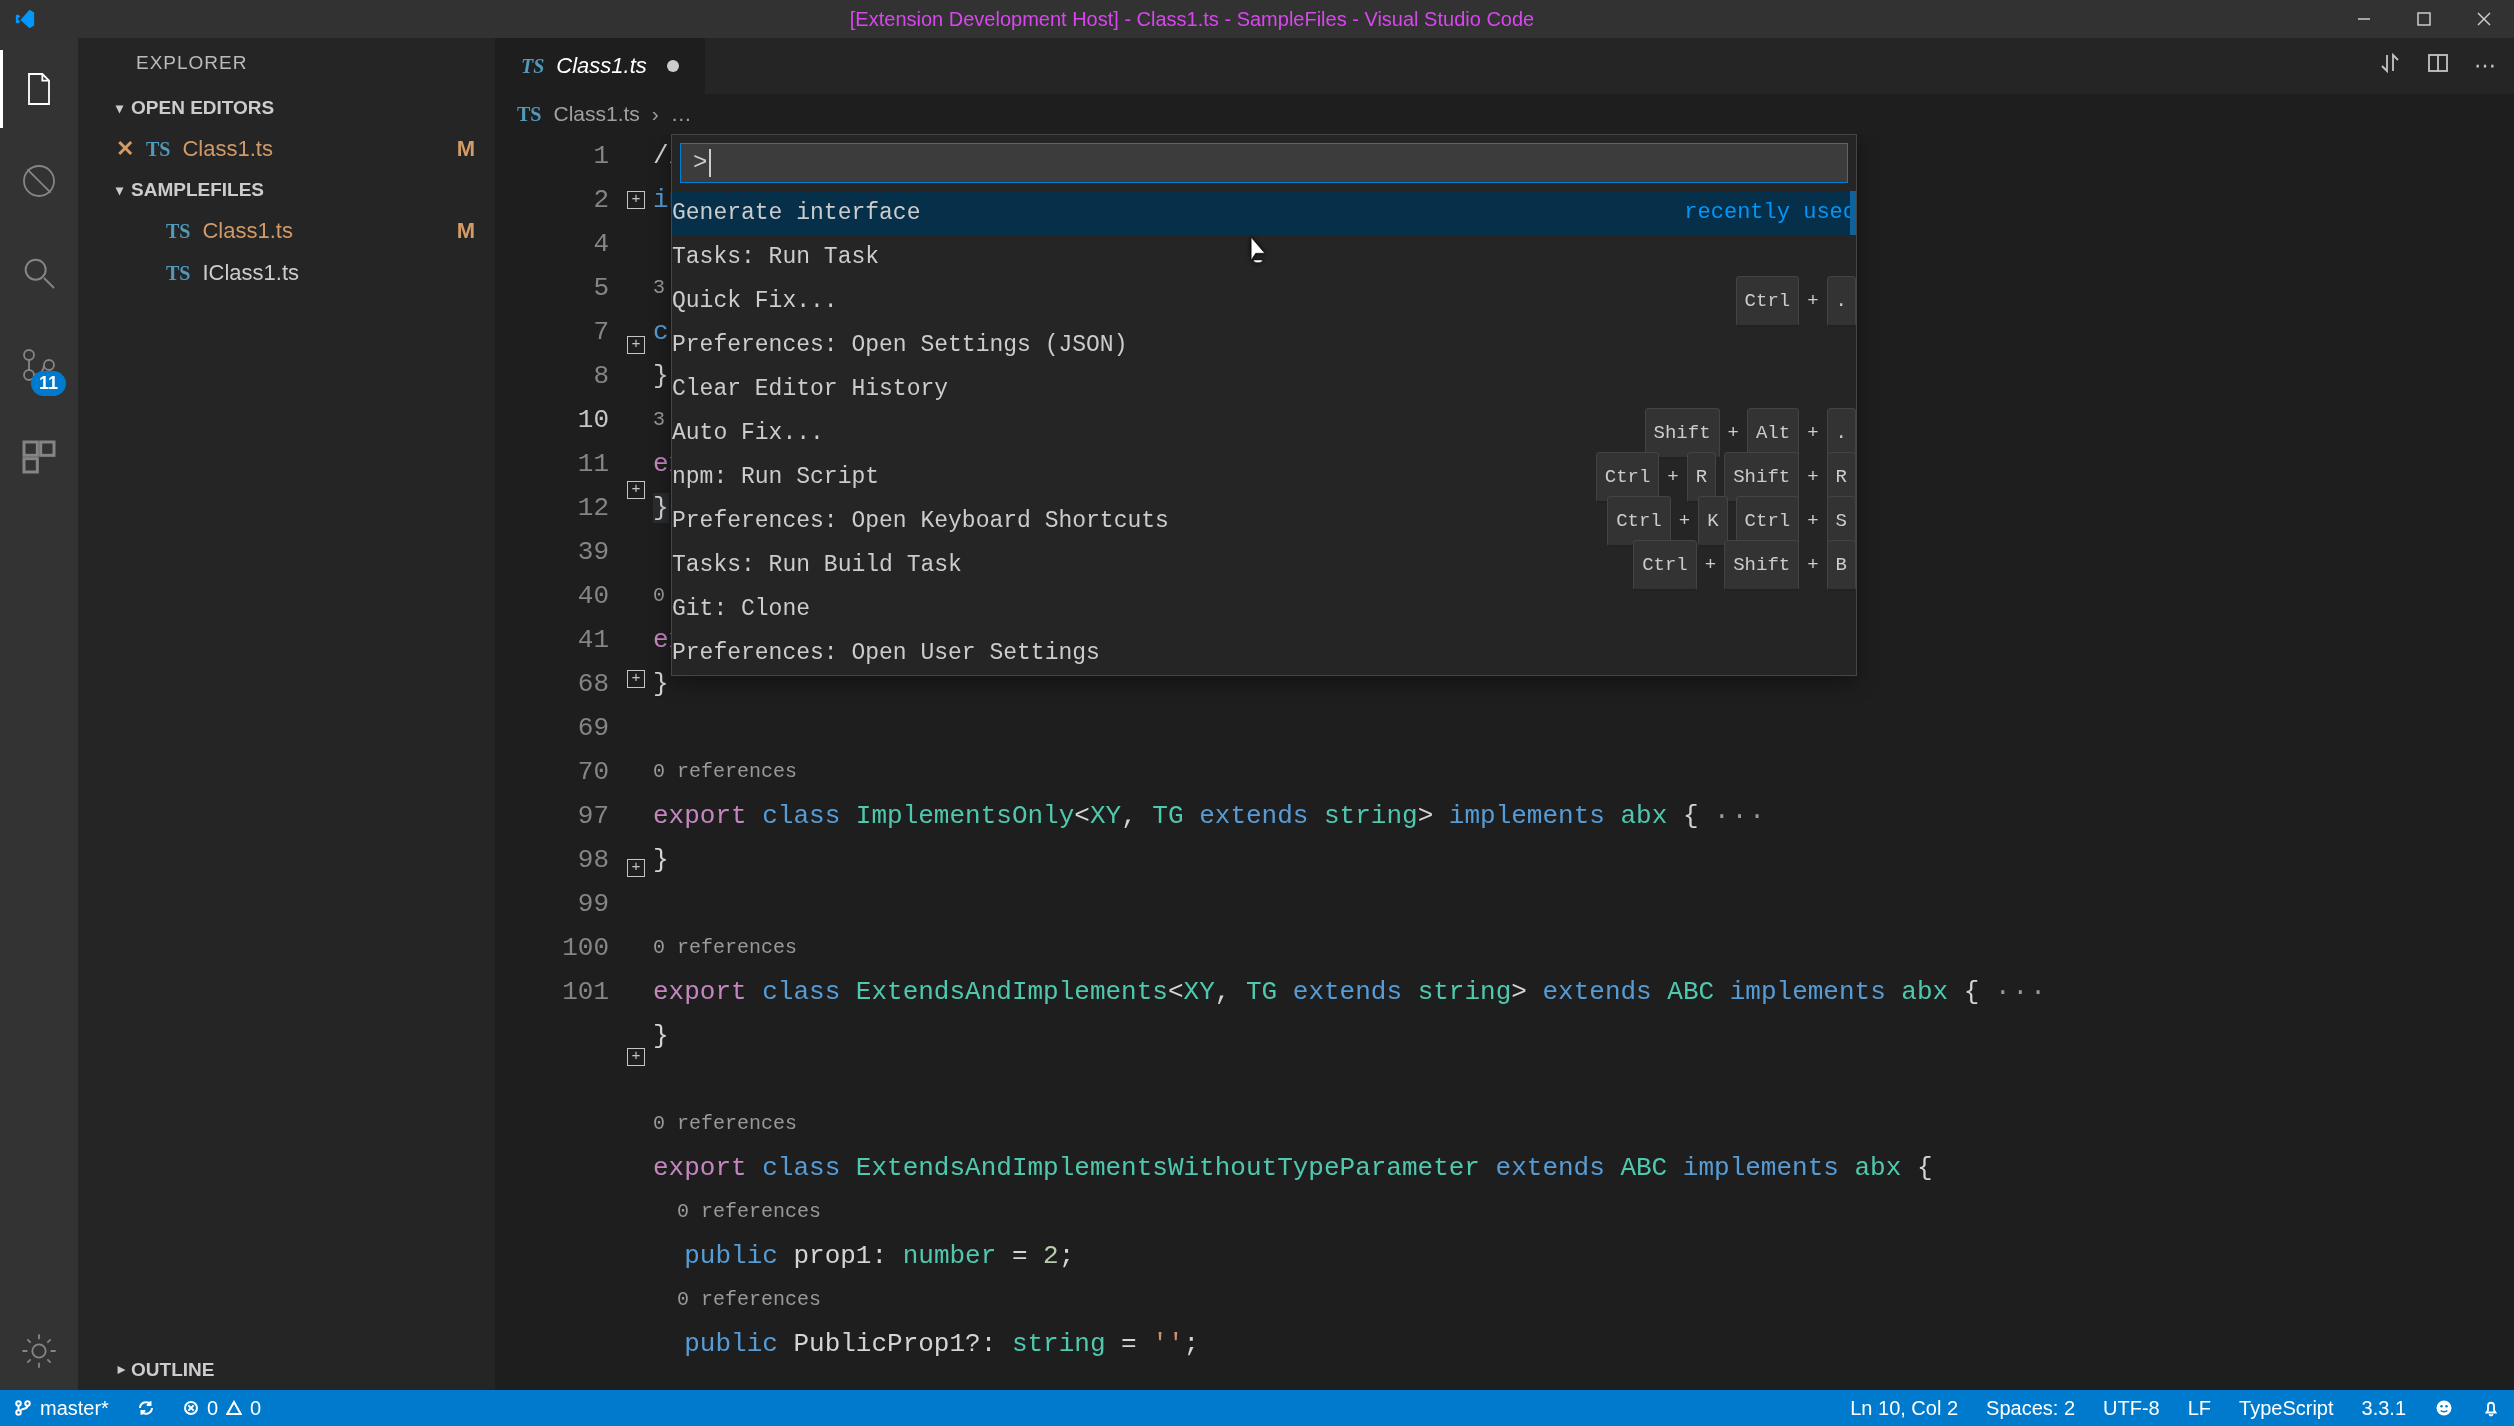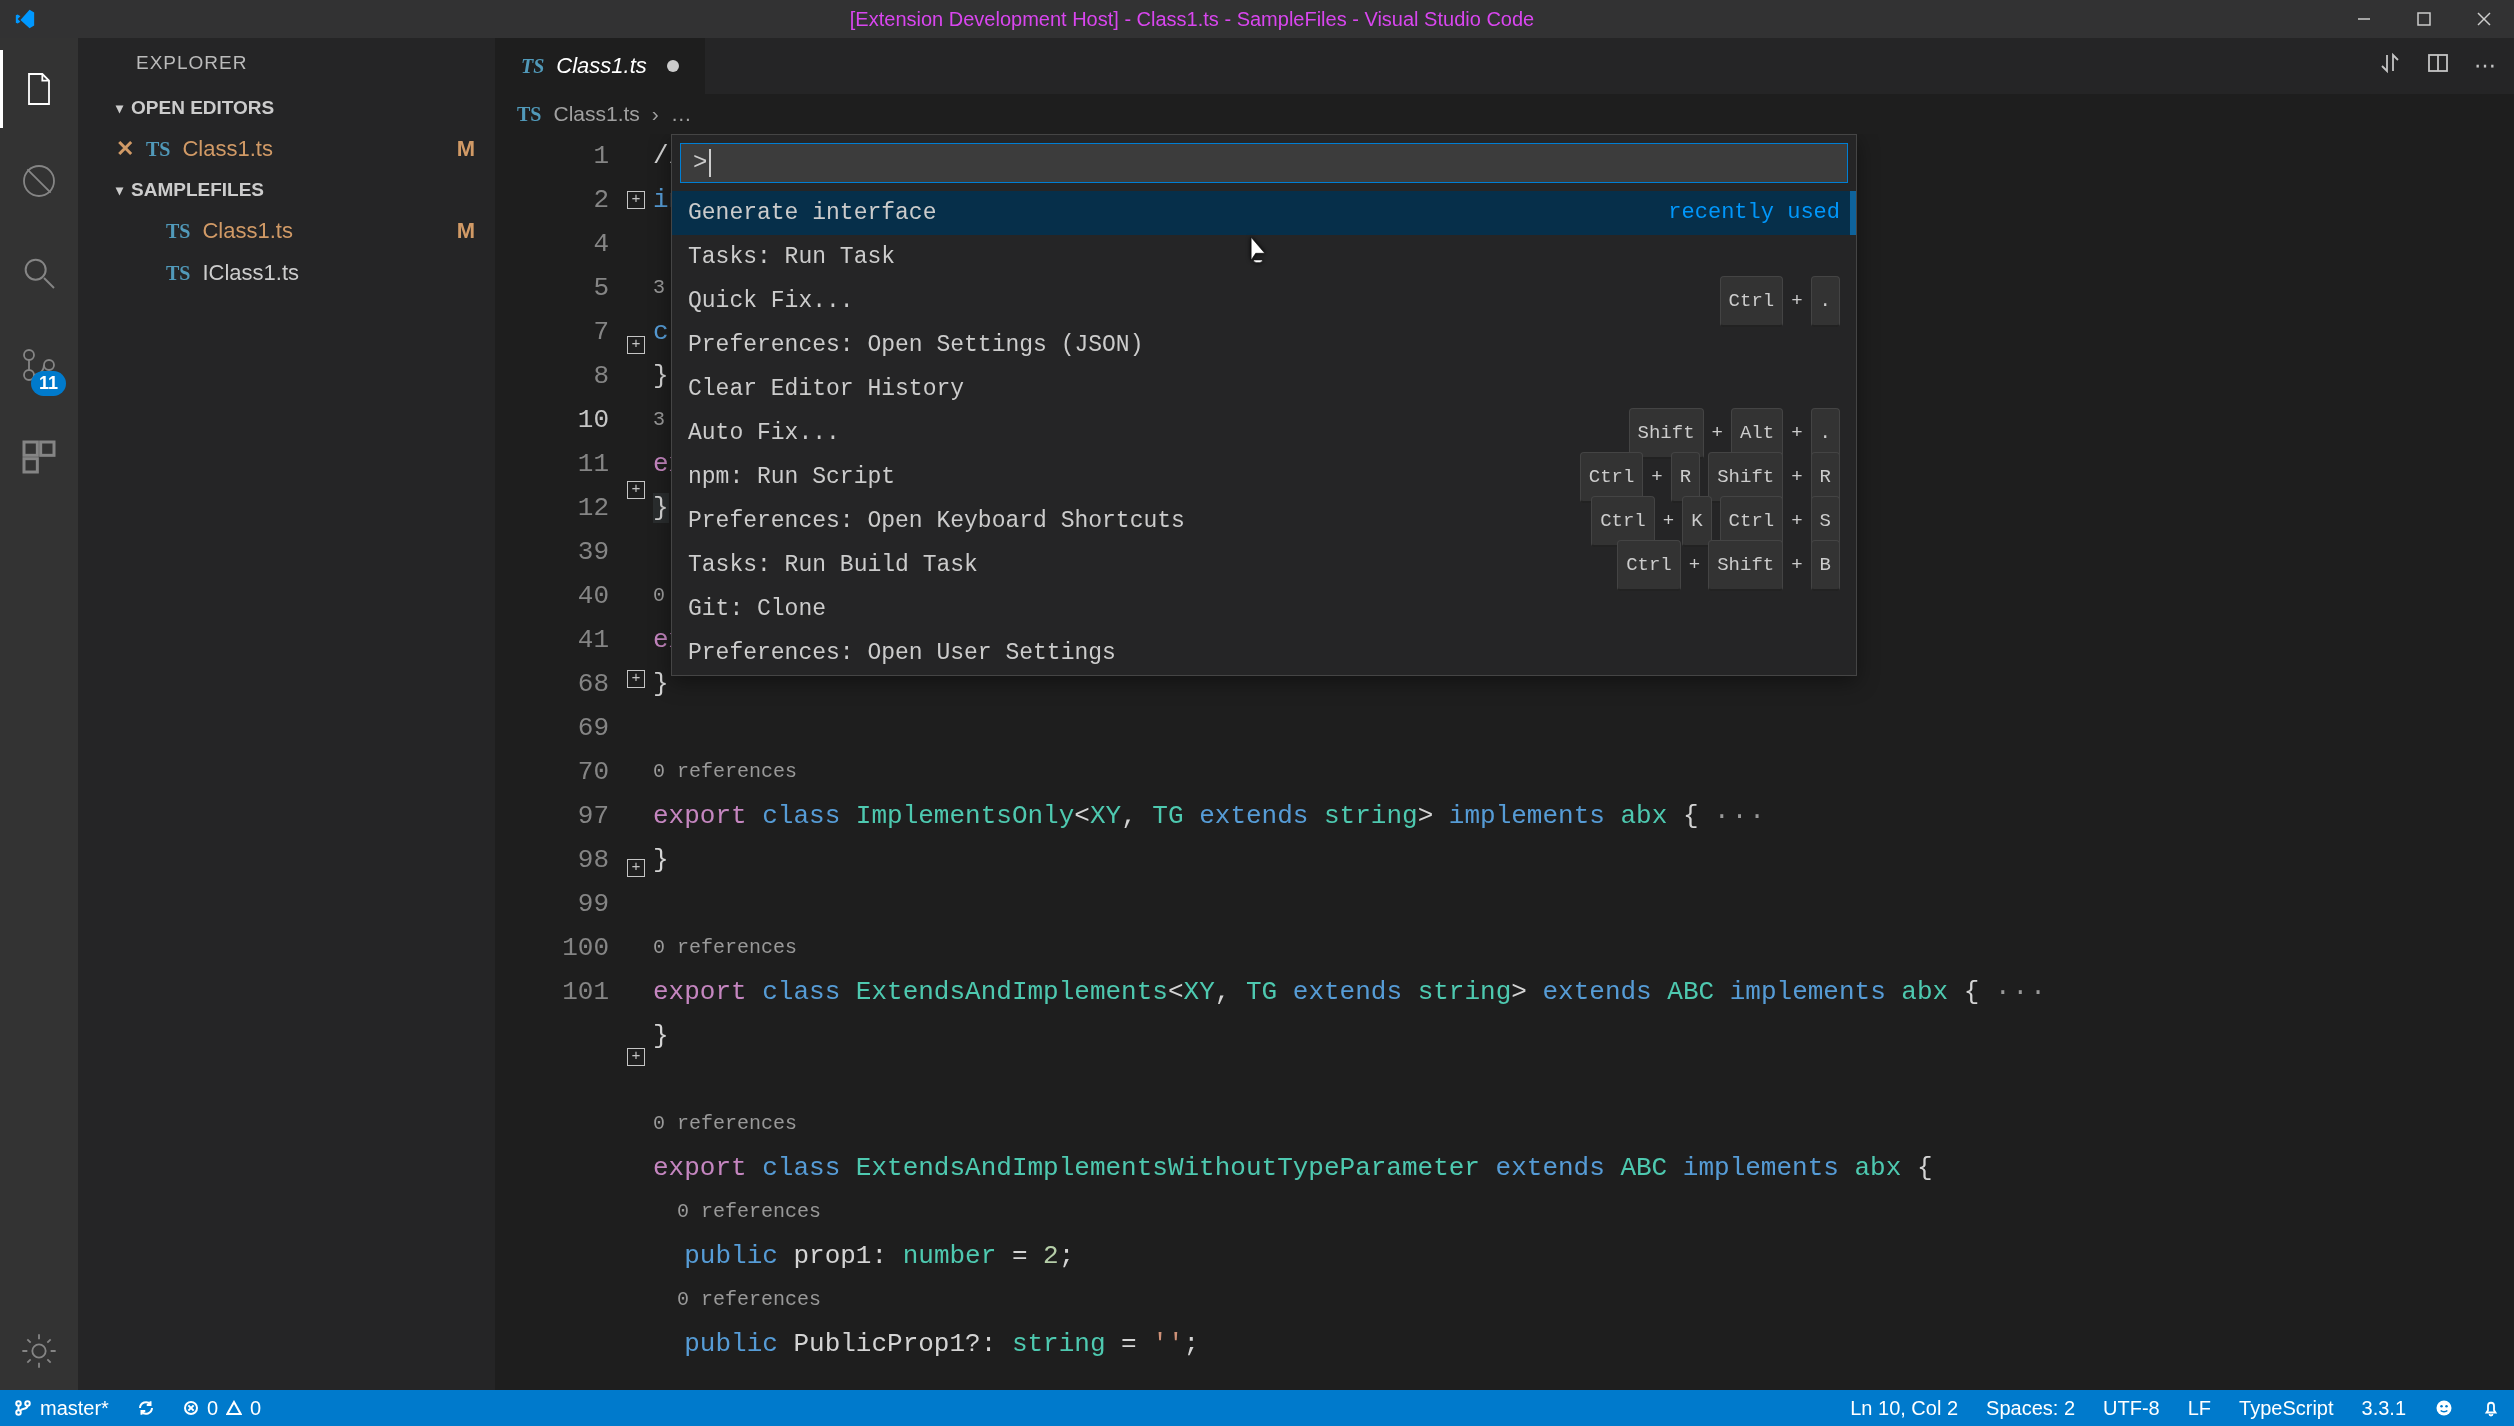--- a/index.html
+++ b/index.html
@@ -306,21 +306,21 @@
   background: #cccccc;
   margin-left: 2px;
   animation: blink 1s step-end infinite;
 }
 @keyframes blink { 50% { opacity: 0; } }
 .palette .p-list { }
 .palette .p-row {
   height: 44px;
   display: flex;
   align-items: center;
-  padding: 0 16px;
+  padding: 0 0;
   justify-content: space-between;
   font-size: 23px;
   color: #cccccc;
   font-family: Liberation Mono, monospace;
 }
 .palette .p-row.selected {
   background: #062f4a;
   position: relative;
 }
 .palette .p-row.selected::after {
@@ -467,20 +467,24 @@
     <div class="file-row indent modified">
       <span class="ts-icon">TS</span>
       <span>Class1.ts</span>
       <span class="modifier">M</span>
     </div>
     <div class="file-row indent">
       <span class="ts-icon">TS</span>
       <span>IClass1.ts</span>
     </div>
 
+    <div class="outline-footer">
+      <span class="chevron">▾</span>
+      <span>OUTLINE</span>
+    </div>
   </div>
 
   <div class="editor">
     <div class="tabbar">
       <div class="tab">
         <span class="ts-icon">TS</span>
         <span>Class1.ts</span>
         <span class="circ"></span>
       </div>
       <div class="actions">

